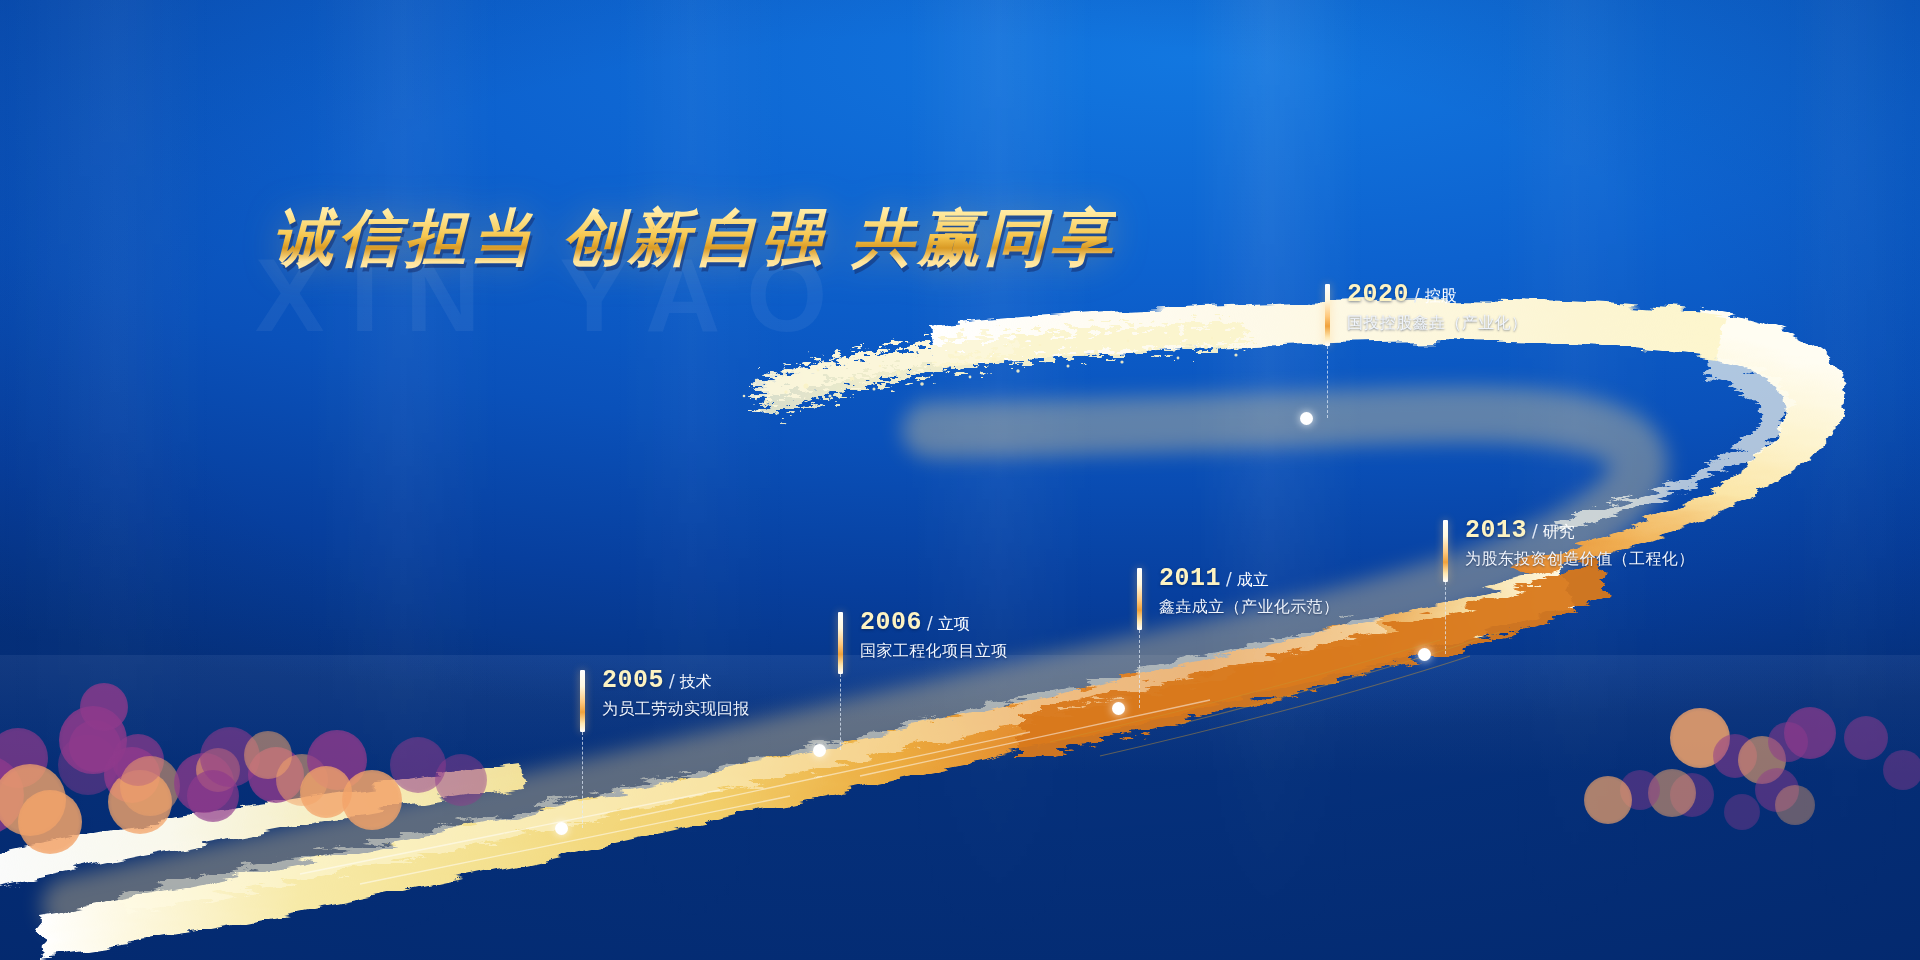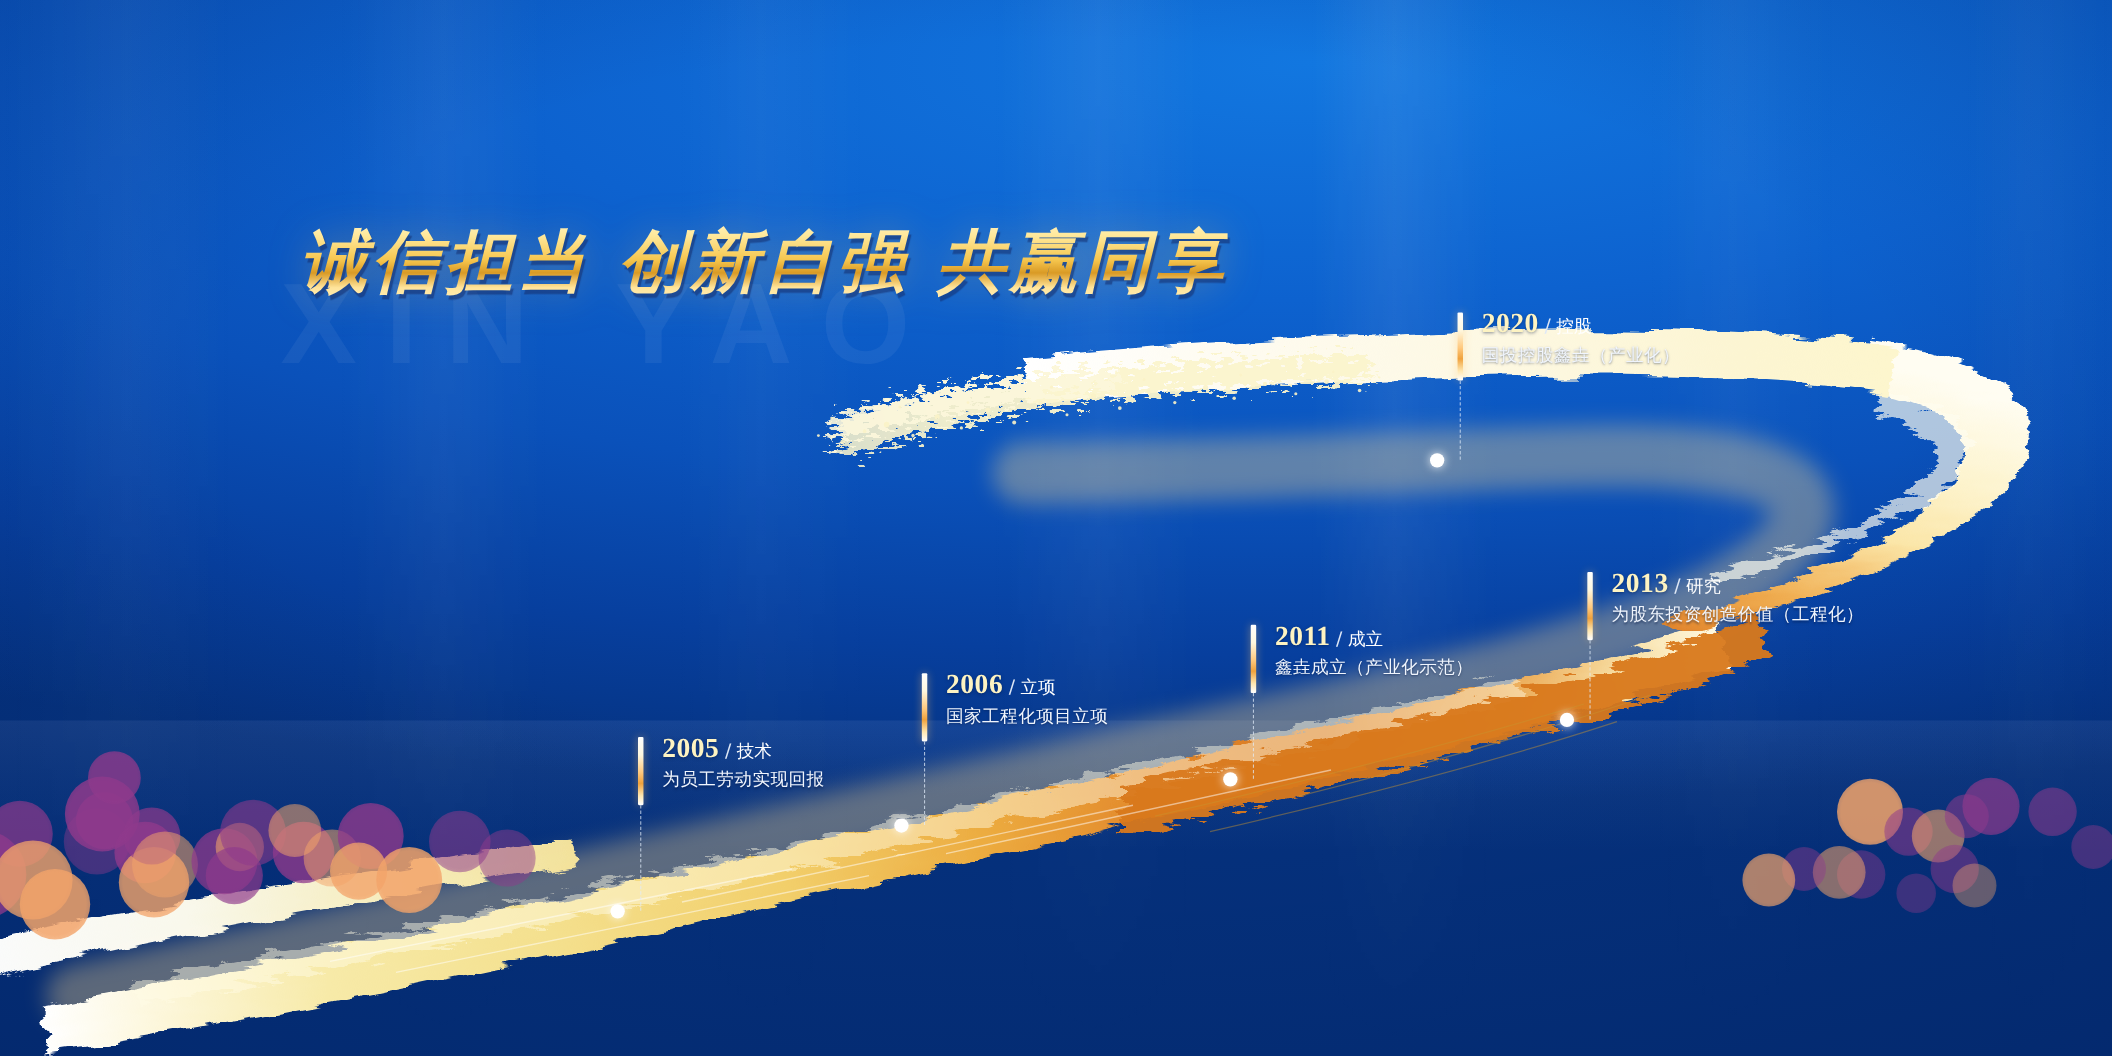--- a/index.html
+++ b/index.html
@@ -96,21 +96,21 @@
     box-shadow:0 0 8px rgba(255,200,110,.45);
   }
   .tl-text{position:absolute;left:22px;top:-2px;white-space:nowrap;}
   .tl-line1{
     font-size:15px;color:#f2f7ff;line-height:1;
     font-family:"DejaVu Sans","Liberation Sans",sans-serif;
   }
   .tl-year{
     font-size:25px;font-weight:700;letter-spacing:.5px;
     color:#fdf3c2;margin-right:3px;
-    font-family:Liberation Serif, serif;
+    font-family:Liberation Mono, monospace;
     text-shadow:0 1px 3px rgba(0,20,60,.5);
   }
   .tl-slash{font-size:17px;color:#dfe8f6;margin:0 5px 0 2px;}
   .tl-cat{font-size:16px;color:#ffffff;}
   .tl-line2{
     margin-top:8px;font-size:16px;color:#f0f5fd;line-height:1;
     letter-spacing:.4px;
     font-family:"DejaVu Sans","Liberation Sans",sans-serif;
     text-shadow:0 1px 2px rgba(0,20,60,.5);
   }

